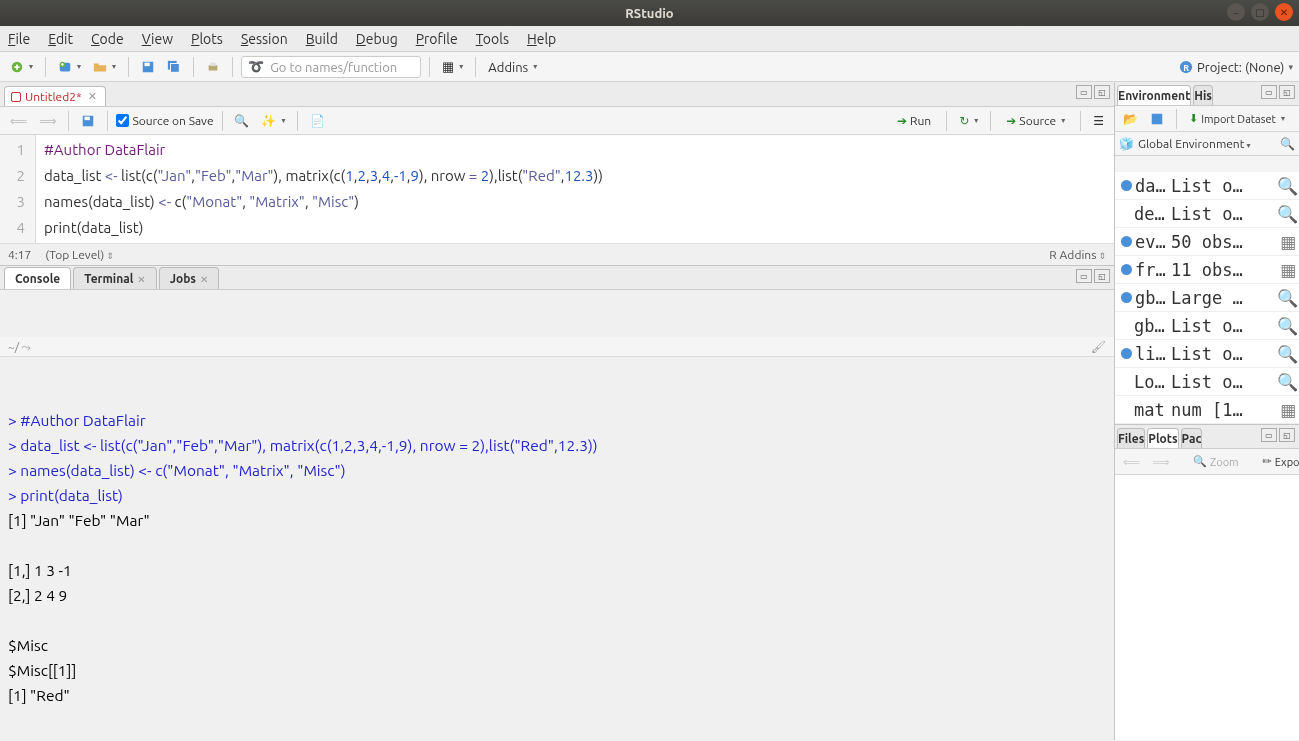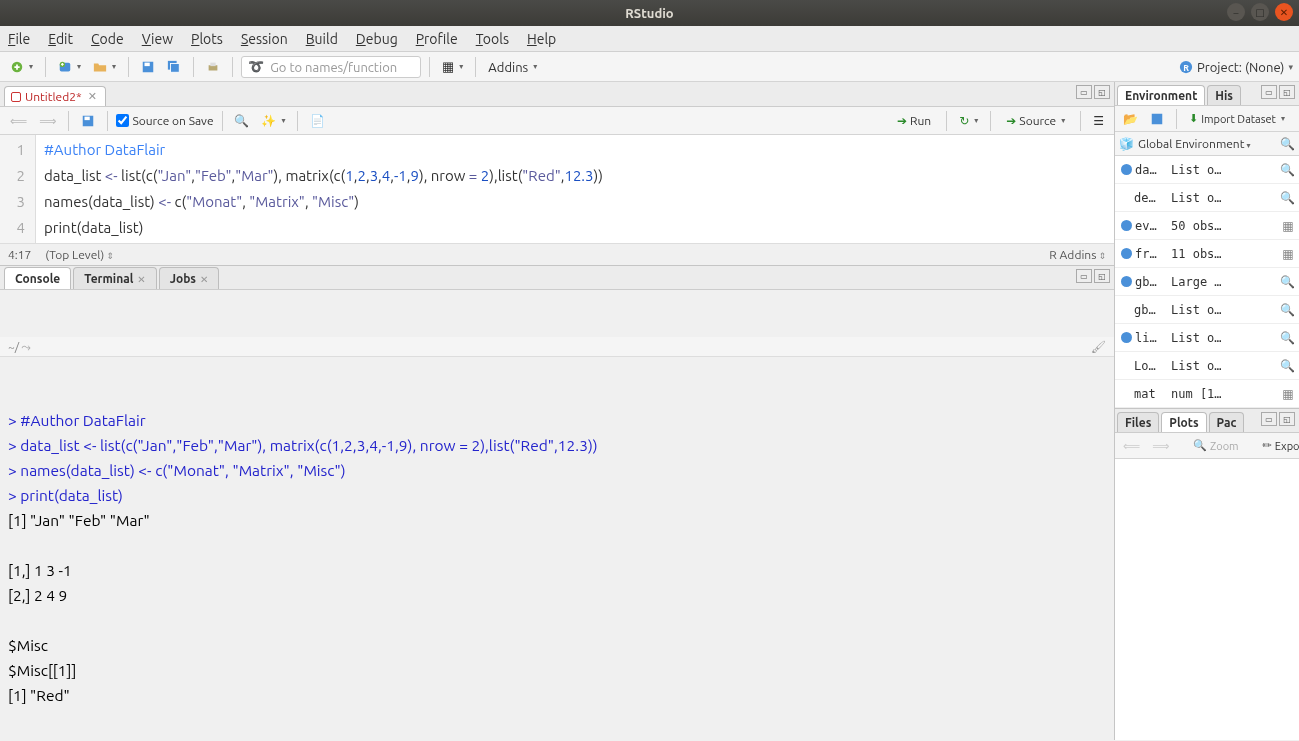--- a/index.html
+++ b/index.html
@@ -37,21 +37,21 @@
   .pane-winbtn{ width:16px;height:14px; border:1px solid #aaa; background:#eee; font-size:8px; display:flex; align-items:center;justify-content:center; color:#555;}
   
   .src-toolbar { background:#f5f5f5; border-bottom:1px solid #d4d4d4; height:28px; display:flex; align-items:center; padding:0 6px; gap:4px; font-size:12px;}
   .chk { display:flex; align-items:center; gap:3px;}
   .run-btn { display:flex; align-items:center; gap:3px; padding:2px 6px; border:1px solid transparent;}
   .run-btn .arrow{color:#2a8a2a;}
   
   .editor { display:flex; font-family:"DejaVu Sans Mono","Consolas",monospace; font-size:15px; line-height:26px;}
   .gutter { background:#f4f4f4; color:#a8a8a8; text-align:right; padding:2px 10px 2px 6px; border-right:1px solid #ddd; user-select:none; min-width:36px;}
   .code { padding:2px 8px; white-space:pre; flex:1;}
-  .c-comment{color:#3b82f6;}
+  .c-comment{color:#701a75;}
   .c-op{color:#5a5a9c;}
   .c-str{color:#5a5a9c;}
   .c-num{color:#1a4fc2;}
   
   .statusline{ background:#f0f0f0; border-top:1px solid #ddd; height:22px; display:flex; align-items:center; padding:0 8px; font-size:12px; color:#555; gap:14px;}
   .statusline .right{ margin-left:auto; display:flex; gap:6px; align-items:center;}
   .sl-drop::after{content:" ⇕"; font-size:9px; color:#888;}
   
   
   .console-pane{ flex:1; display:flex; flex-direction:column; border-top:1px solid #c5c5c5;gap:47px;}
@@ -61,25 +61,25 @@
   .ctab .x{ color:#999; font-size:10px; margin-left:4px;}
   .cpath{ background:#f5f5f5; border-bottom:1px solid #ddd; padding:2px 8px; font-size:12px; color:#888; height:20px; display:flex; align-items:center; position:relative;}
   .cpath .brush{ position:absolute; right:8px; color:#999;}
   .console-body{ flex:1; overflow:auto; padding:4px 8px; font-family:"DejaVu Sans Mono",monospace; font-size:15.5px; line-height:25px;}
   .console-body .p{ color:#2424cc;}
   .console-body .out{ color:#000;}
   
   
   .rpanel{ background:#f4f4f4;}
   .rtabs{ background:#ececec; border-bottom:1px solid #ccc; height:24px; display:flex; align-items:flex-end; font-size:12px; position:relative; overflow:hidden; padding-left:2px;}
-  .rtab{ background:#fff; border:1px solid #bdbdbd; border-bottom:none; border-radius:4px 4px 0 0; padding:3px 7px; margin-right:2px;}
+  .rtab{ background:#fff; border:1px solid #bdbdbd; border-bottom:none; border-radius:4px 4px 0 0; padding:3px 0; margin-right:2px;}
   .rtab.bg{background:#e4e4e4;}
   .rtoolbar{ background:#f5f5f5; border-bottom:1px solid #d4d4d4; height:26px; display:flex; align-items:center; padding:0 4px; gap:4px; font-size:12px; overflow:hidden; white-space:nowrap;}
   .env-scope{ background:#f5f5f5; border-bottom:1px solid #d4d4d4; height:24px; display:flex; align-items:center; padding:0 4px; gap:4px; font-size:12px; overflow:hidden;}
-  .env-list{ background:#fff; font-size:12px;}
+  .env-list{ background:#fff; font-size:17px;margin-top:16px;}
   .env-row{ display:flex; border-bottom:1px solid #eee; height:28px; align-items:center;}
   .env-row .nm{ width:52px; padding-left:6px; overflow:hidden; white-space:nowrap; display:flex; align-items:center; gap:2px; font-family:"DejaVu Sans Mono",monospace;}
   .env-row .vl{ flex:1; padding-left:4px; overflow:hidden; white-space:nowrap; font-family:"DejaVu Sans Mono",monospace;}
   .env-row .ic{ width:22px; text-align:center; color:#888;}
   .bluecirc{ display:inline-block; width:11px;height:11px; border-radius:50%; background:#4a90d9; margin-right:1px; flex-shrink:0;}
   
   .rpanel2{ flex:1; border-top:1px solid #c5c5c5; display:flex; flex-direction:column;}
   .plot-body{ flex:1; background:#fff;}
   svg.icon{width:14px;height:14px;}
 </style>

